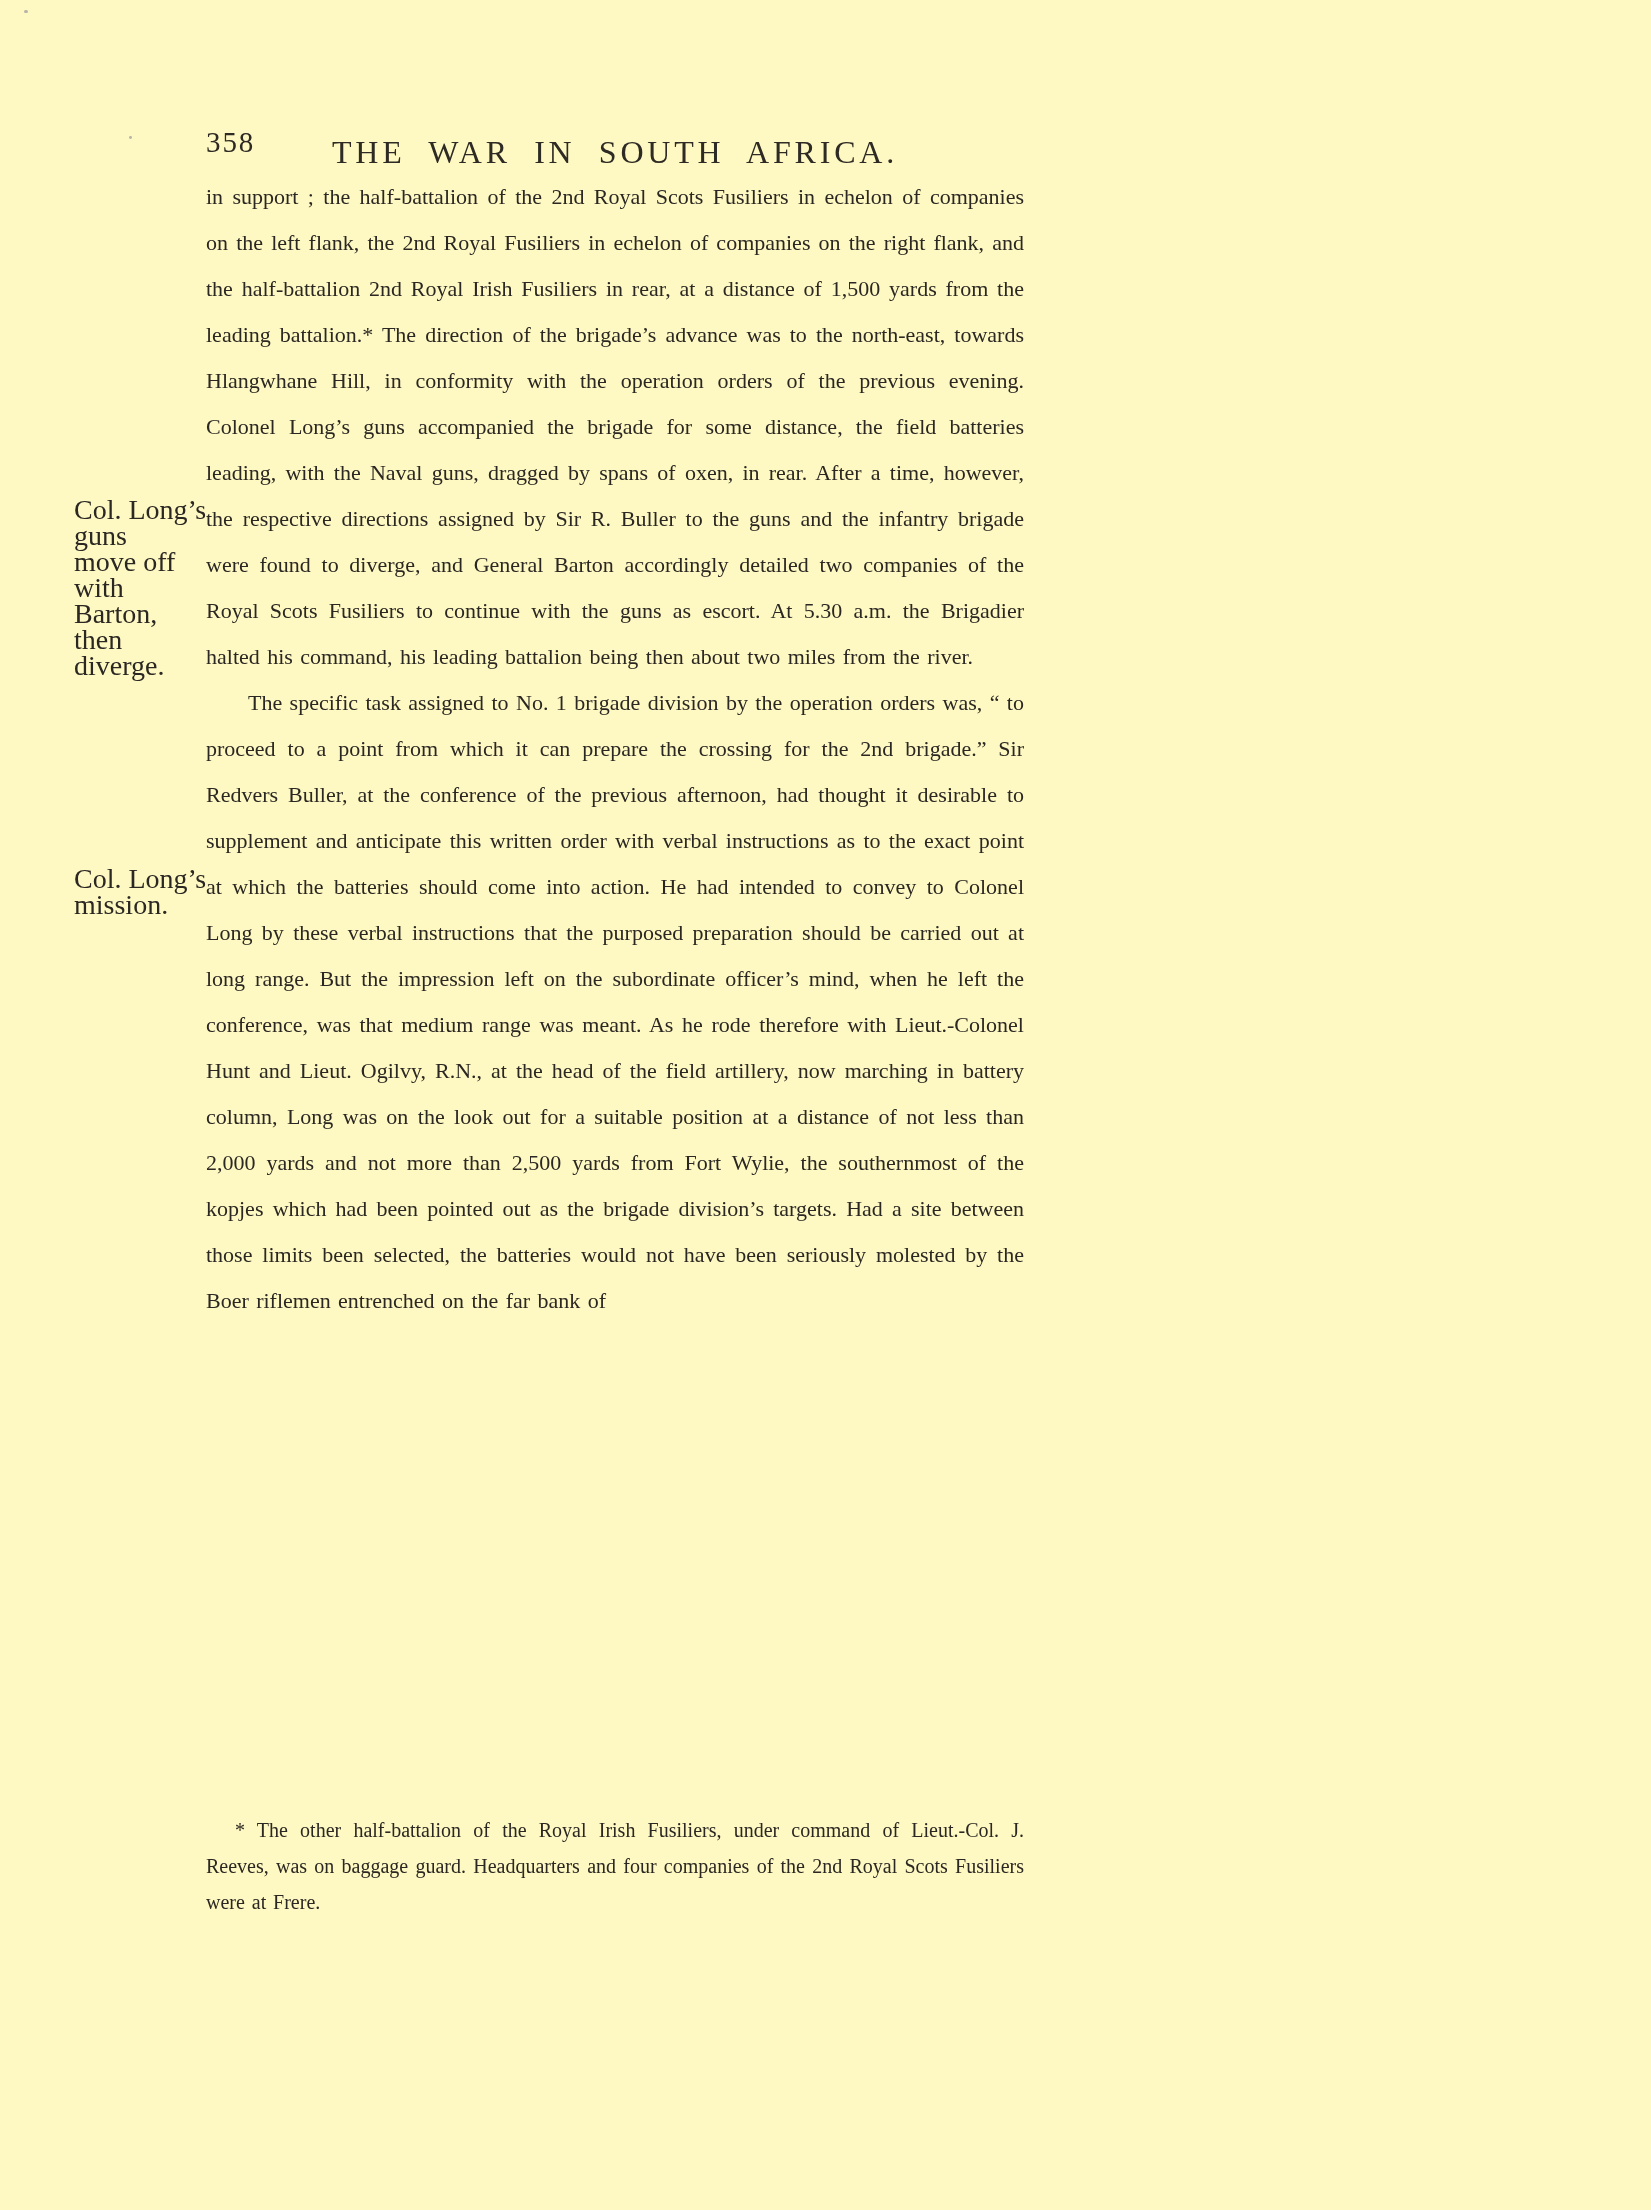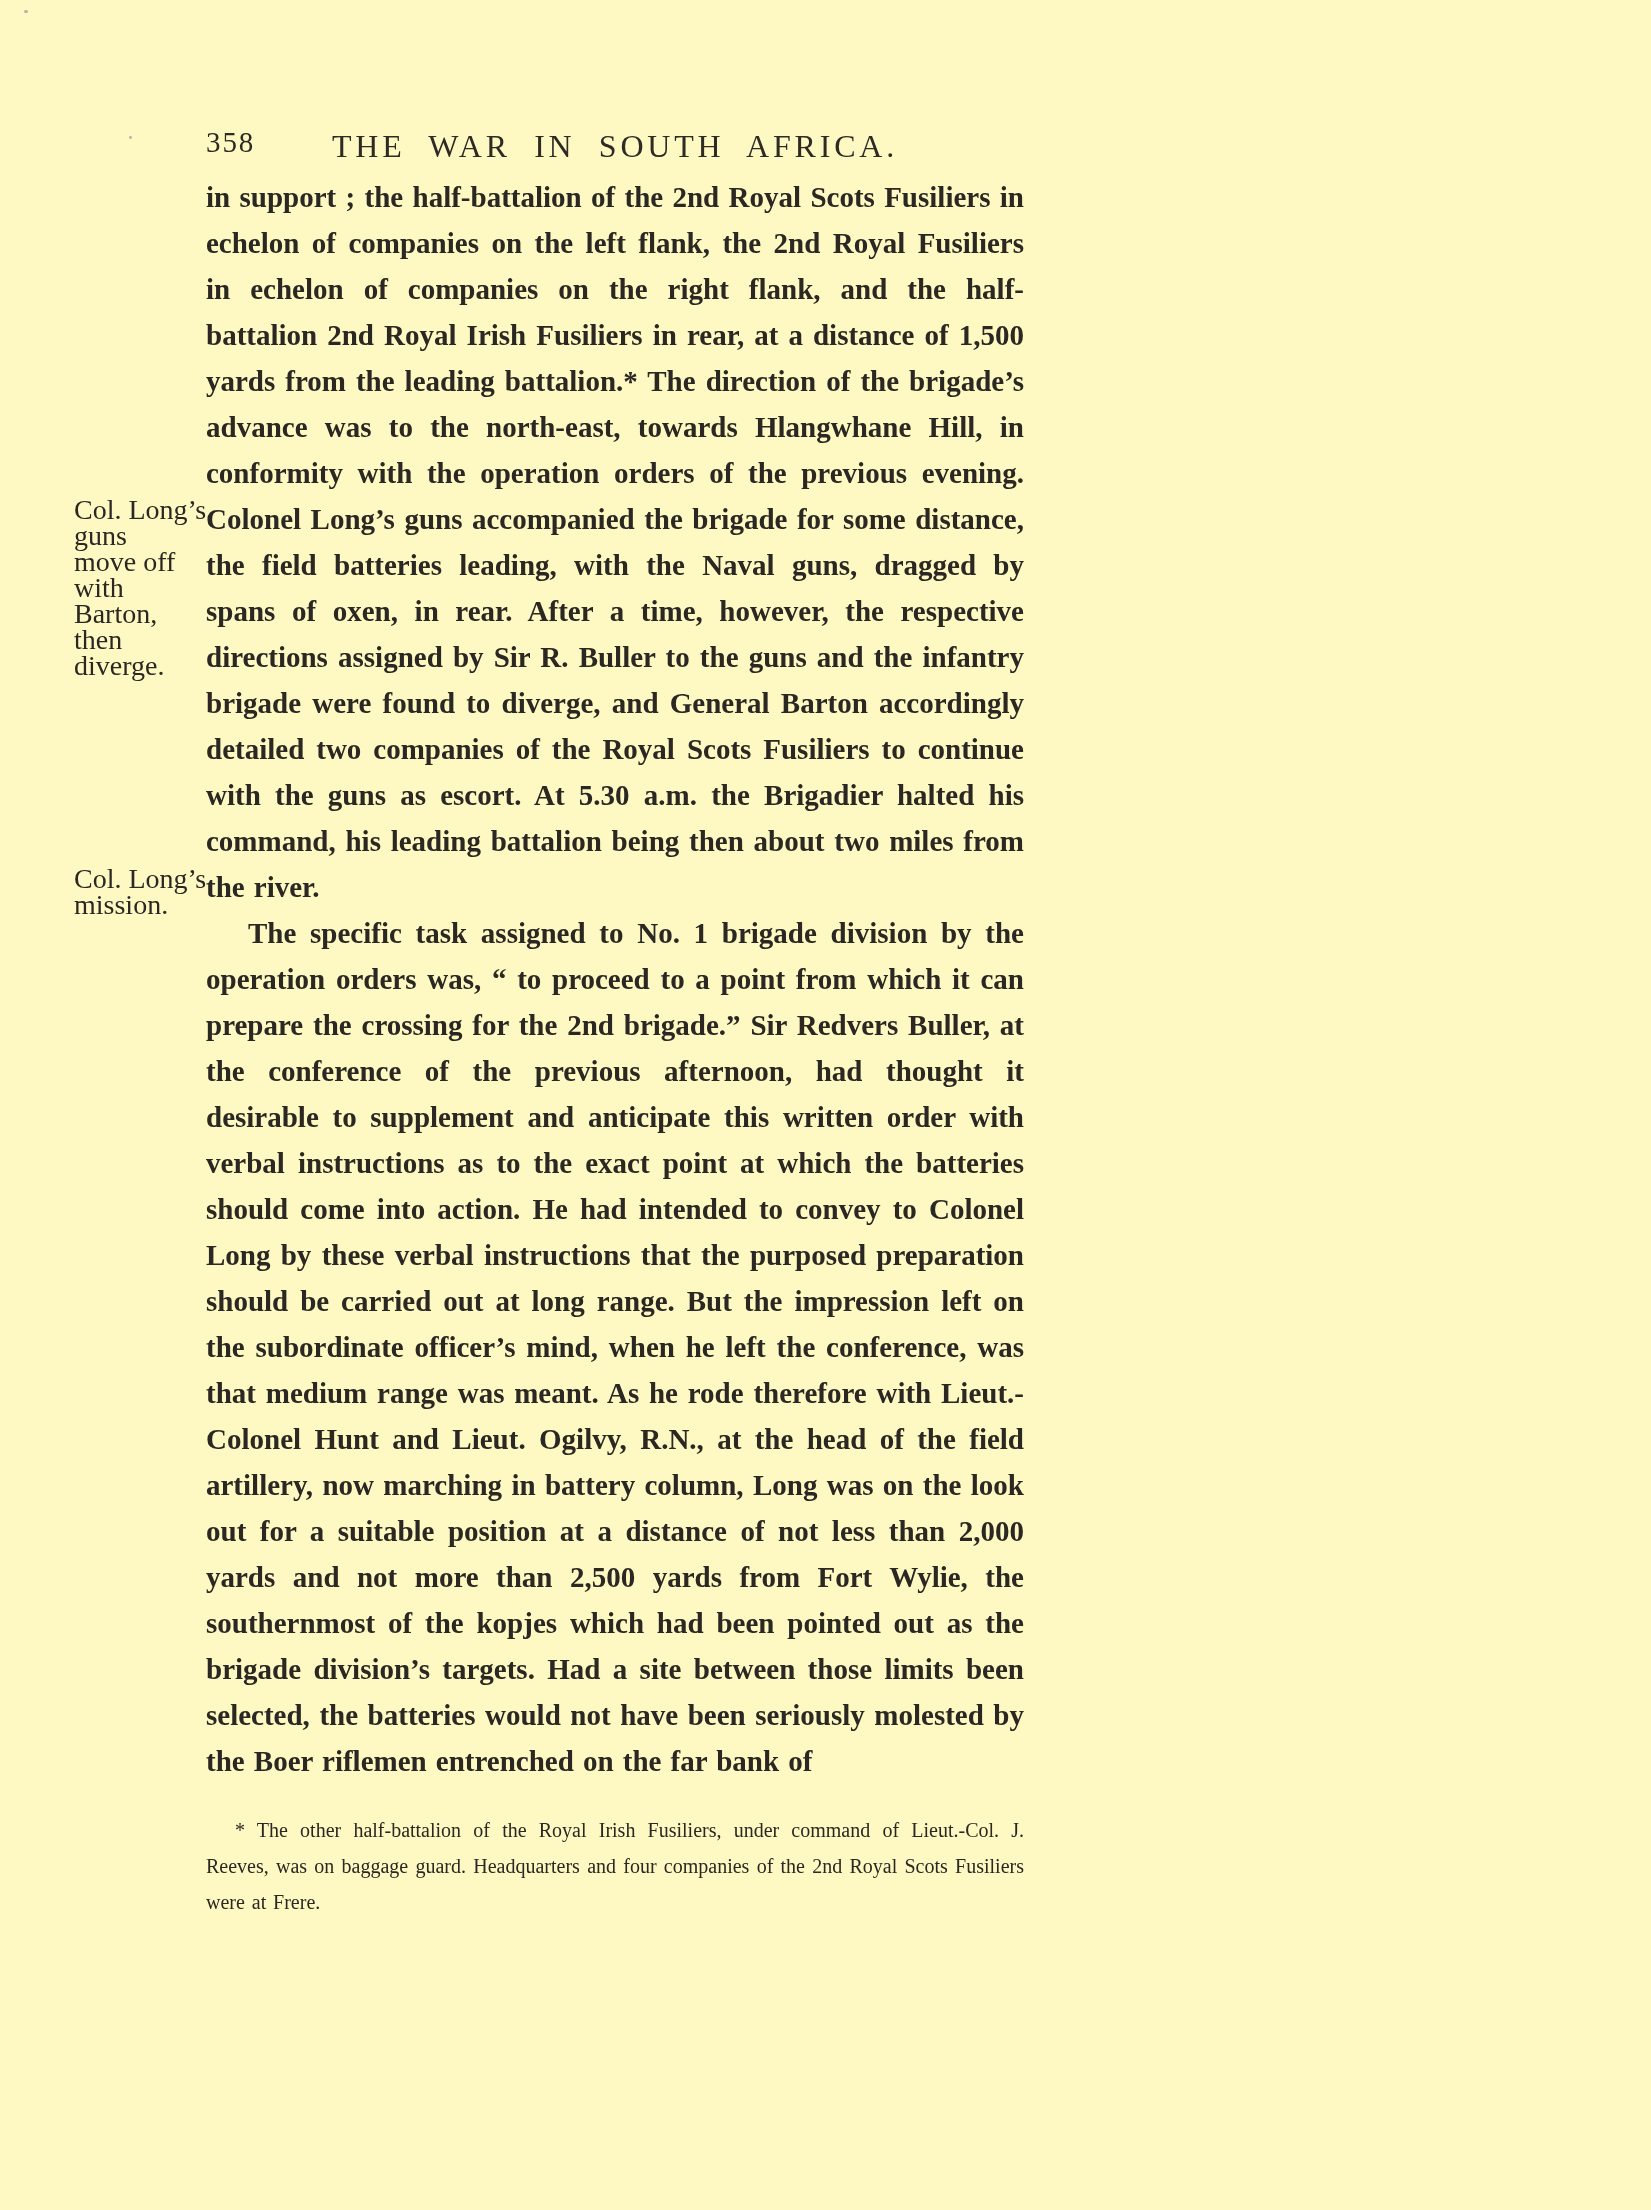--- a/index.html
+++ b/index.html
@@ -30,39 +30,38 @@
       left: 0;
       top: 3.8px;
       font-size: 29px;
       letter-spacing: 1.9px;
       color: #2e2a24;
     }
     .running-title {
       position: absolute;
       left: 0;
       right: 0;
-      top: 6px;
+      top: 12px;
       text-align: center;
       font-size: 32px;
       letter-spacing: 3.8px;
       word-spacing: 11.5px;
       color: #2e2a24;
       white-space: nowrap;
     }
     
     .body-text {
       position: absolute;
       left: 206px;
       top: 174px;
       width: 818px;
-      font-size: 29px;
+      font-size: 22px;
       line-height: 46px;
       text-align: justify;
       color: #2b2722;
-      font-weight: bold;
     }
     .para {
       margin: 0;
       word-spacing: 1.9px;
     }
     .para.indented {
       text-indent: 42px;
     }
     
     .margin-note {

